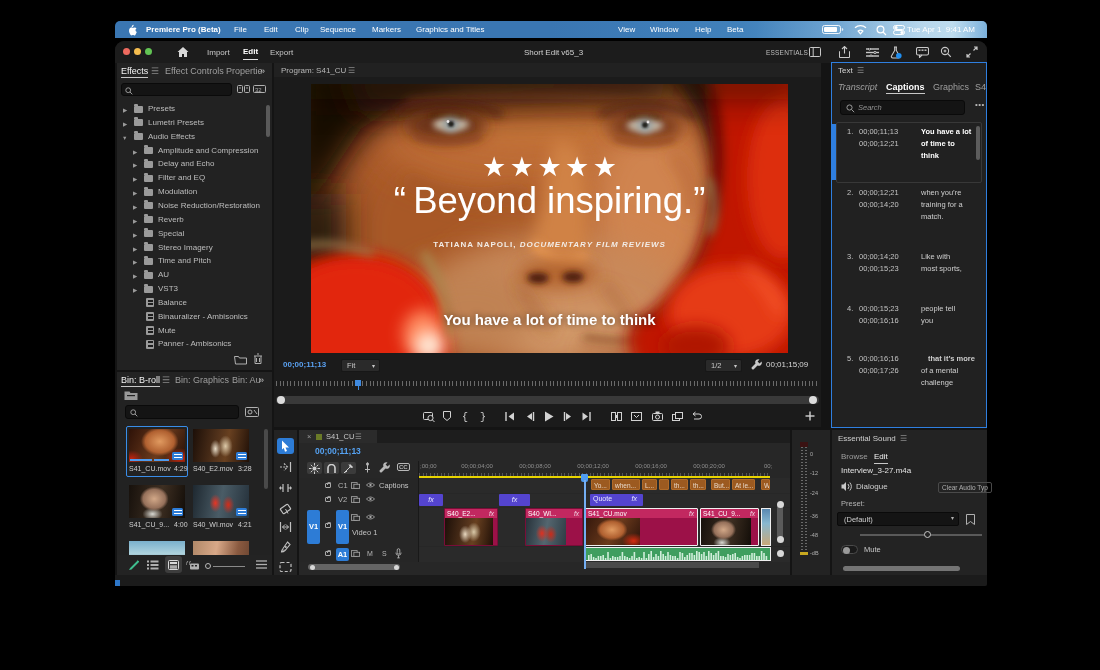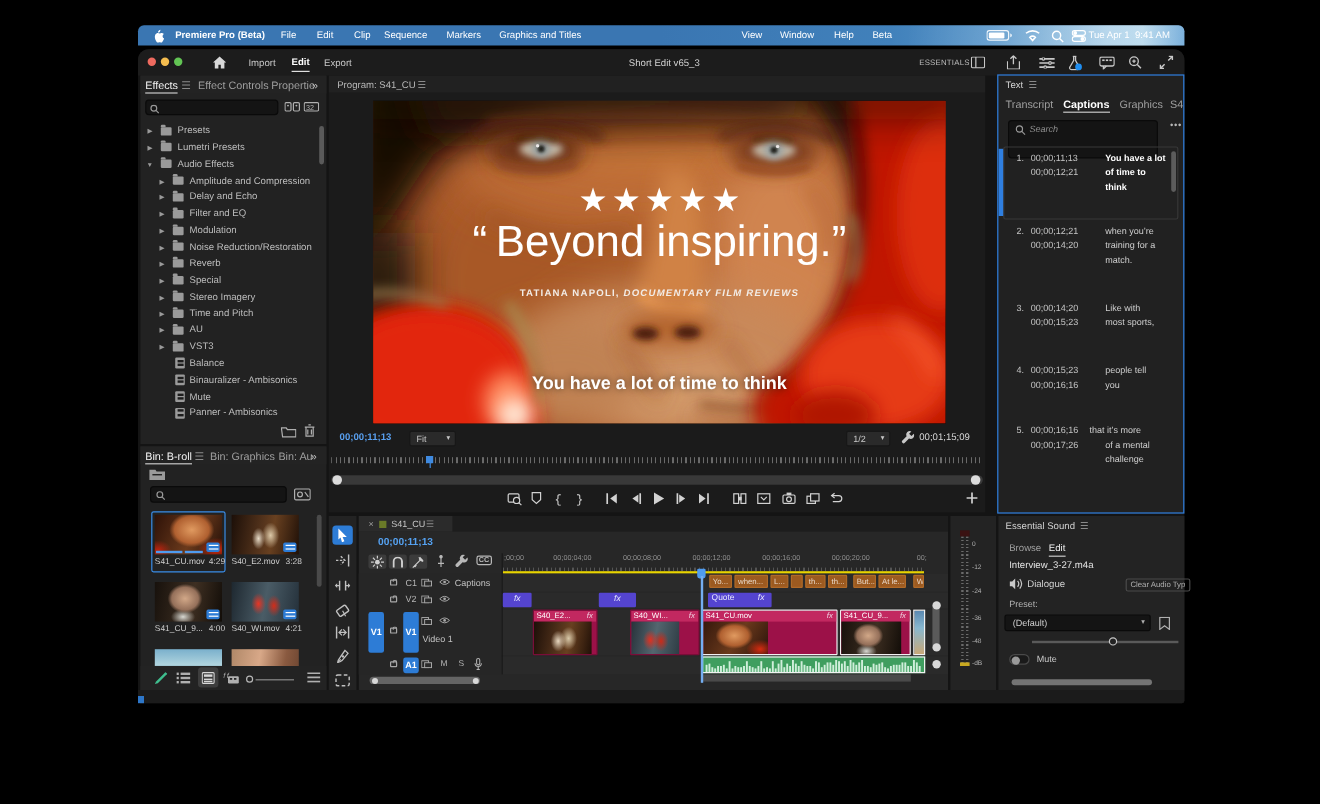--- a/index.html
+++ b/index.html
@@ -839,26 +839,26 @@
           <span style="position:absolute;left:18px;top:83px;">-36</span>
           <span style="position:absolute;left:18px;top:102px;">-48</span>
           <span style="position:absolute;left:18px;top:120px;">-dB</span>
         </div>
     </div>
 
     <div class="panel" id="textpanel" style="left:716px;top:21px;width:156px;height:366px;border:1px solid #2f7fe0;background:#212121;">
       <span class="abs" style="left:6px;top:3px;font-size:8px;color:#d5d5d5;">Text</span>
       <span class="abs" style="left:25px;top:3px;font-size:8px;color:#8a8a8a;">☰</span>
       <div class="ptabs" style="top:16px;height:14px;background:none;">
-        <span style="left:6px;">Transcript</span>
+        <span style="left:6px;font-style:italic;">Transcript</span>
         <span class="seltab" style="left:54px;color:#fff;font-weight:bold;">Captions</span>
         <span style="left:101px;">Graphics</span>
         <span style="left:143px;">S4</span>
       </div>
-      <div class="sbox" style="left:8px;top:37px;width:125px;height:32px;border-radius:3px;">
+      <div class="sbox" style="left:8px;top:37px;width:125px;height:15px;border-radius:3px;">
         <svg class="abs" style="left:5px;top:3px" width="9" height="9" viewBox="0 0 9 9">
             <circle cx="3.5" cy="3.5" r="2.6" fill="none" stroke="#9a9a9a" stroke-width="1"></circle>
             <line x1="5.5" y1="5.5" x2="8.2" y2="8.2" stroke="#9a9a9a" stroke-width="1"></line>
           </svg>
         <span class="abs" style="left:17px;top:2px;font-size:7.5px;font-style:italic;color:#8f8f8f;">Search</span>
       </div>
       <span class="abs" style="left:143px;top:37px;color:#b8b8b8;font-size:8px;letter-spacing:0.5px;">•••</span>
 
       <div id="caplist" class="abs" style="left:0;top:58px;width:154px;height:306px;overflow:hidden;font-size:7.5px;color:#c9c9c9;">
         <div class="abs" style="left:4px;top:1px;width:146px;height:61px;border:1px solid #383838;border-radius:2px;"></div>
@@ -890,21 +890,21 @@
             <span class="abs" style="left:15px;top:0;color:#c4c4c4;">4.</span>
             <span class="abs" style="left:27px;top:0;color:#c4c4c4;">00;00;15;23</span>
             <span class="abs" style="left:27px;top:12px;color:#c4c4c4;">00;00;16;16</span>
             <span class="abs" style="left:89px;top:0px;color:#cfcfcf;font-weight:normal;white-space:nowrap;">people tell</span>
             <span class="abs" style="left:89px;top:12px;color:#cfcfcf;font-weight:normal;white-space:nowrap;">you</span>
           </div>
         <div class="abs" style="left:0;top:233px;width:154px;">
             <span class="abs" style="left:15px;top:0;color:#c4c4c4;">5.</span>
             <span class="abs" style="left:27px;top:0;color:#c4c4c4;">00;00;16;16</span>
             <span class="abs" style="left:27px;top:12px;color:#c4c4c4;">00;00;17;26</span>
-            <span class="abs" style="left:76px;top:0px;color:#cfcfcf;font-weight:normal;white-space:nowrap;">that it’s more</span>
+            <span class="abs" style="left:96px;top:0px;color:#cfcfcf;font-weight:bold;white-space:nowrap;">that it’s more</span>
             <span class="abs" style="left:89px;top:12px;color:#cfcfcf;font-weight:normal;white-space:nowrap;">of a mental</span>
             <span class="abs" style="left:89px;top:24px;color:#cfcfcf;font-weight:normal;white-space:nowrap;">challenge</span>
           </div>
         </div>
       <div class="abs" style="left:144px;top:63px;width:4px;height:34px;background:#5c5c5c;border-radius:2px;"></div>
     </div>
 
     <div class="panel" id="espanel" style="left:717px;top:389px;width:155px;height:145px;background:#232323;">
       <span class="abs" style="left:6px;top:4px;font-size:8px;color:#d0d0d0;">Essential Sound</span>
       <span class="abs" style="left:68px;top:4px;font-size:8px;color:#8a8a8a;">☰</span>

